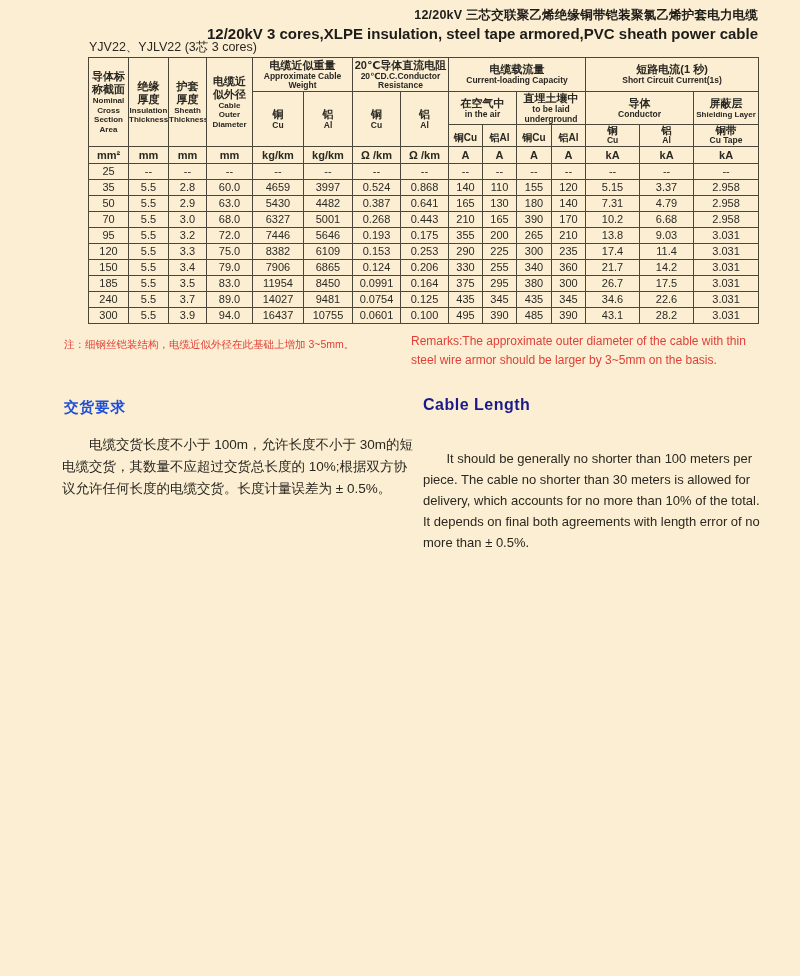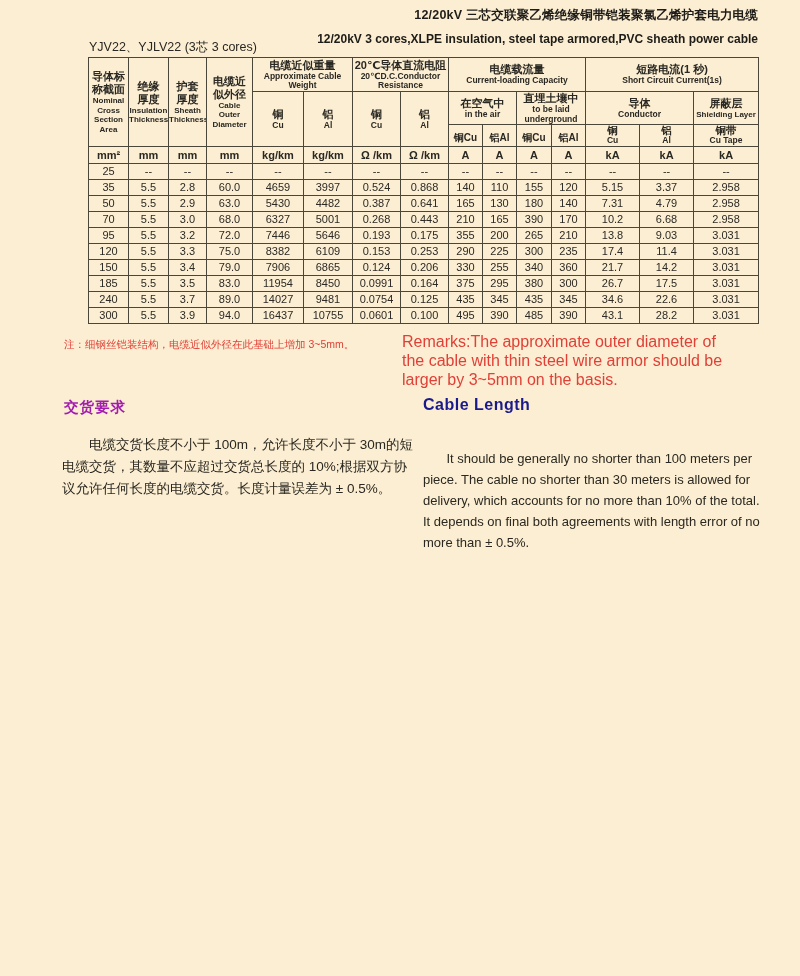--- a/index.html
+++ b/index.html
@@ -1,43 +1,43 @@
 <!DOCTYPE html>
 <html><head>
 <meta charset="utf-8">
 <style>
   html,body{margin:0;padding:0;background:#fceed2;}
   .page{position:relative;width:800px;height:976px;background:#fceed2;
         font-family:"Liberation Sans","DejaVu Sans",sans-serif;color:#2f2d26;overflow:hidden;}
 
   .titleblock{position:absolute;top:7px;right:42px;text-align:right;font-weight:bold;color:#1e1c18;}
   .title-zh{font-size:12.5px;letter-spacing:0.2px;}
-  .title-en{font-size:12px;margin-top:8px;}
+  .title-en{font-size:15px;margin-top:1px;}
   .model{position:absolute;left:89px;top:39px;font-size:12.5px;color:#2a2822;}
 
   table.spec{position:absolute;left:88px;top:57px;width:670px;border-collapse:collapse;table-layout:fixed;}
   .spec th,.spec td{border:1px solid #4b463a;text-align:center;vertical-align:middle;padding:0;overflow:hidden;}
   .spec th{font-weight:bold;color:#2a2822;}
   .zh{display:block;font-size:11px;line-height:13px;white-space:pre-line;}
   .en{display:block;font-size:8.5px;line-height:9.5px;white-space:pre-line;}
   .en-sm{font-size:8px;}
   .h1 th{height:33px;}
   .h2 th{height:29px;}
   .h3 th{height:21px;}
   .h3 .zh{font-size:10.5px;line-height:11px;}
   .inline3{font-size:10px;line-height:12px;font-weight:bold;}
   .units th{height:16px;font-size:11px;line-height:12px;}
   .spec tbody td{height:15px;font-size:11px;line-height:13px;color:#2c2a24;}
 
   .note{position:absolute;color:#e04038;font-size:10.5px;line-height:18px;}
   .note-zh{left:64px;top:335px;width:352px;}
-  .note-en{left:402px;top:332px;width:340px;font-size:16px;line-height:19px;}
+  .note-en{left:411px;top:332px;width:340px;font-size:12px;line-height:19px;}
 
   .sec-heading{position:absolute;font-weight:bold;}
-  .sec-heading-left{left:64px;top:398px;font-size:14.5px;color:#a21caf;letter-spacing:1px;}
+  .sec-heading-left{left:64px;top:398px;font-size:14.5px;color:#1d4ed8;letter-spacing:1px;}
   .sec-heading-right{left:423px;top:396px;font-size:16px;color:#1a1a8c;letter-spacing:0.5px;}
   .para{position:absolute;color:#2a2820;}
   .para-left{left:62px;top:426px;width:354px;font-size:13.5px;line-height:22px;text-indent:2em;margin-top:8px;}
   .para-right{left:423px;top:428px;width:340px;font-size:13px;line-height:21px;text-indent:1.8em;margin-top:20px;}
 </style>
 </head>
 <body>
 
 <div class="page">
 

